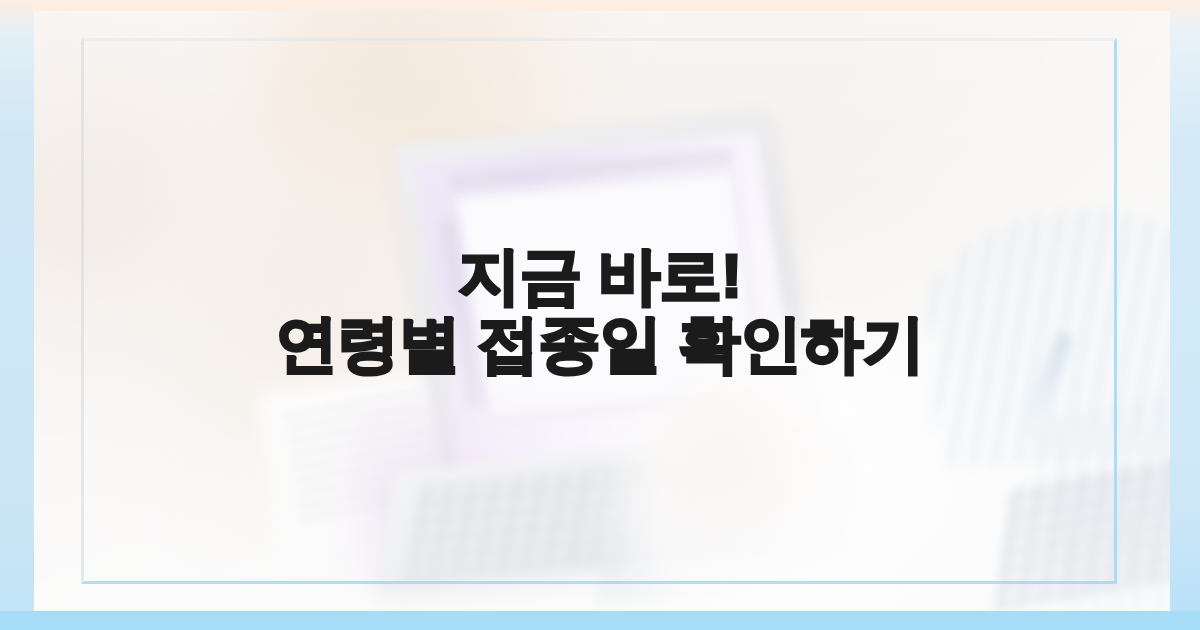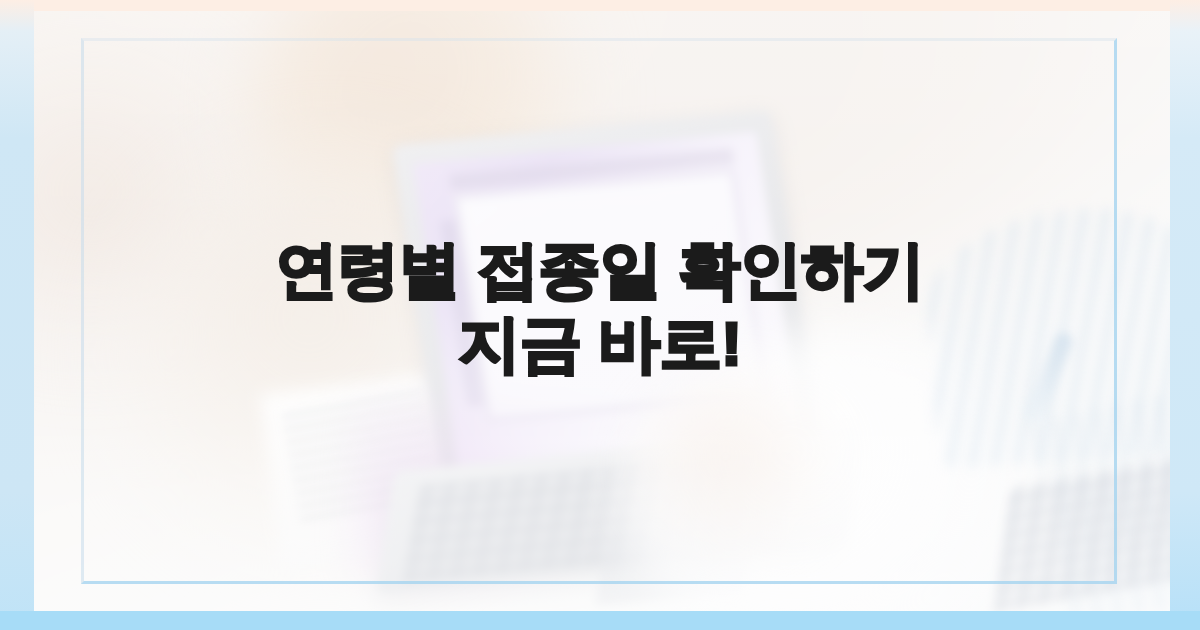--- a/index.html
+++ b/index.html
@@ -343,17 +343,17 @@
     <div class="photo-wash"></div>
   </div>
 
   <div class="band-top"></div>
   <div class="band-left"></div>
   <div class="band-right"></div>
   <div class="band-bottom"></div>
   <div class="inner-frame faint-top"></div>
 
   <div class="headline">
+    <span class="headline-line line-2">지금 바로!</span>
     <span class="headline-line line-1">연령별 접종일 확인하기</span>
-    <span class="headline-line line-2">지금 바로!</span>
   </div>
 
 </div>
 
 </body></html>

